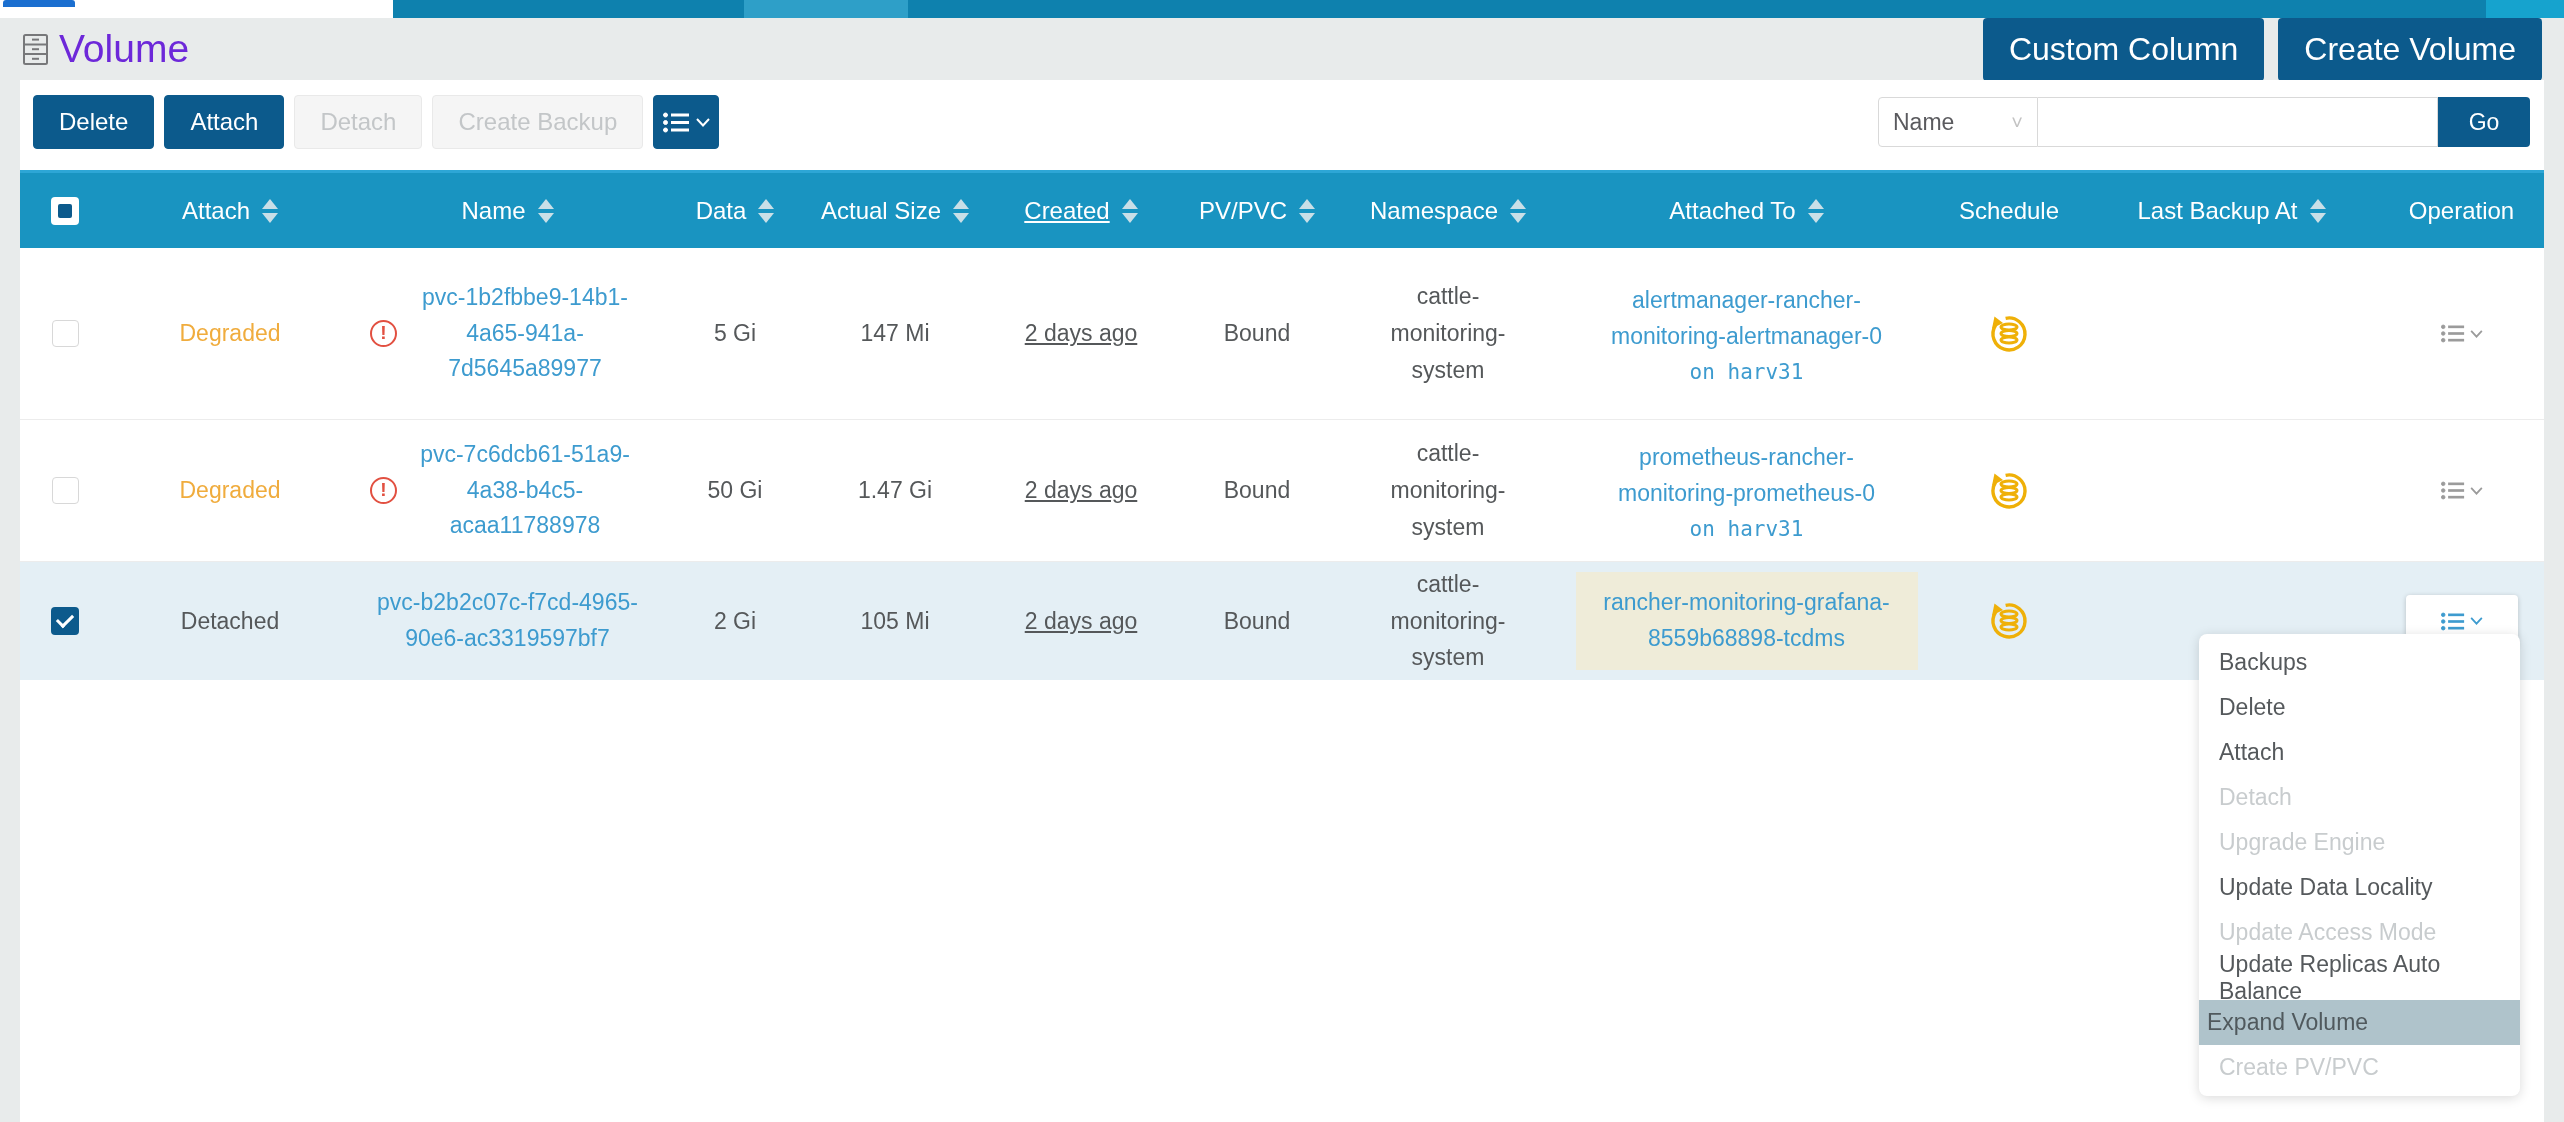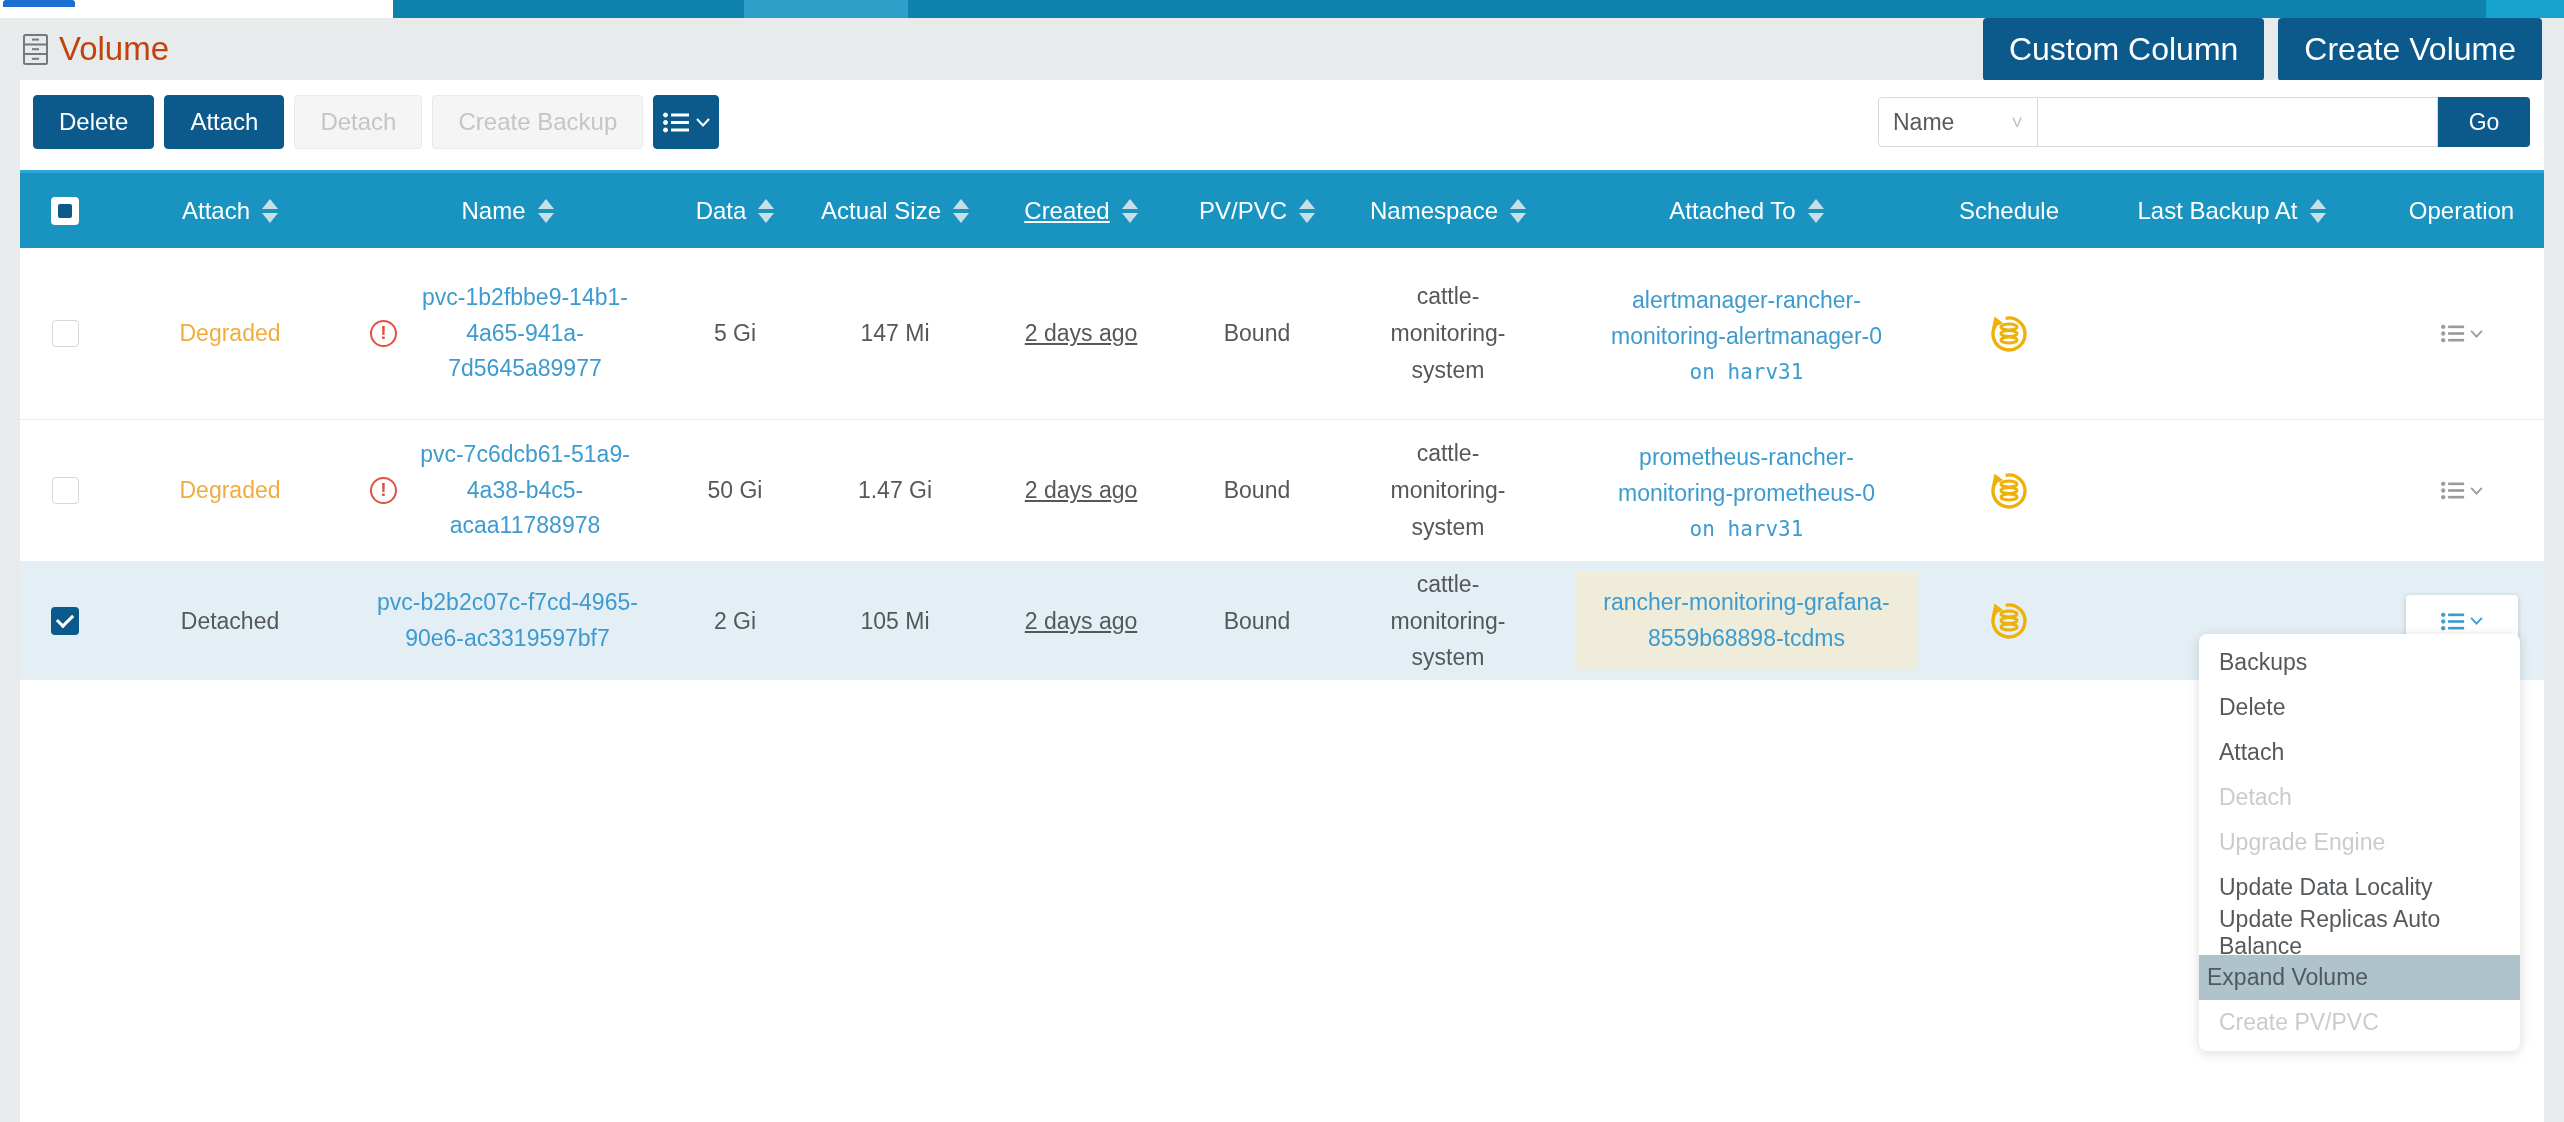--- a/index.html
+++ b/index.html
@@ -16,21 +16,21 @@
   .topbar .tab-white { position:absolute; left:0; top:0; width:393px; height:18px; background:#FFFFFF; }
   .topbar .tab-accent { position:absolute; left:3px; top:0; width:72px; height:7px; background:#1B6FD0; border-radius:3px 3px 0 0; }
   .topbar .seg-light { position:absolute; left:744px; top:0; width:164px; height:18px; background:#2E9FC8; }
   .topbar .seg-right { position:absolute; left:2486px; top:0; width:78px; height:18px; background:#16A3CE; }
 
   
   .page-header {
     position:absolute; left:0; top:18px; width:2564px; height:62px;
     display:flex; align-items:center; padding:0 22px;
   }
-  .page-title { display:flex; align-items:center; gap:10px; font-size:33px; color:#c2410c; }
+  .page-title { display:flex; align-items:center; gap:10px; font-size:39px; color:#6d28d9; }
   .hdr-buttons { margin-left:auto; display:flex; gap:14px; }
   .btn-primary {
     background:#0C5A8C; color:#fff; border:none; border-radius:4px;
     font-family:"Liberation Sans",sans-serif; font-size:32px; padding:13px 26px; cursor:pointer;
   }
 
   
   .panel { position:absolute; left:20px; top:80px; width:2524px; height:1042px; background:#fff; }
 
   
@@ -459,16 +459,17 @@
   </div>
 </div>
 
 <div class="op-menu">
   <div class="mi enabled">Backups</div>
   <div class="mi enabled">Delete</div>
   <div class="mi enabled">Attach</div>
   <div class="mi disabled">Detach</div>
   <div class="mi disabled">Upgrade Engine</div>
   <div class="mi enabled">Update Data Locality</div>
+  <div class="mi disabled">Update Access Mode</div>
   <div class="mi enabled">Update Replicas Auto Balance</div>
   <div class="mi hover">Expand Volume</div>
   <div class="mi disabled">Create PV/PVC</div>
 </div>
 
 </body></html>

